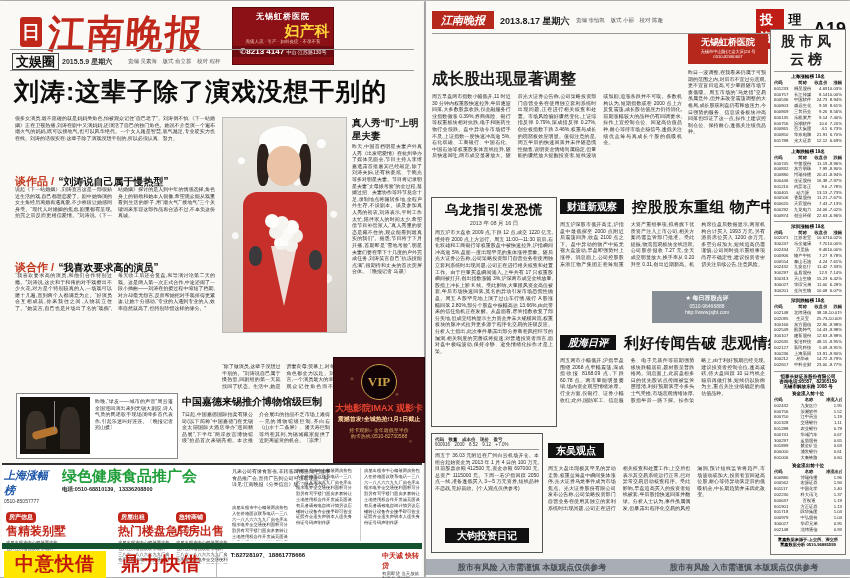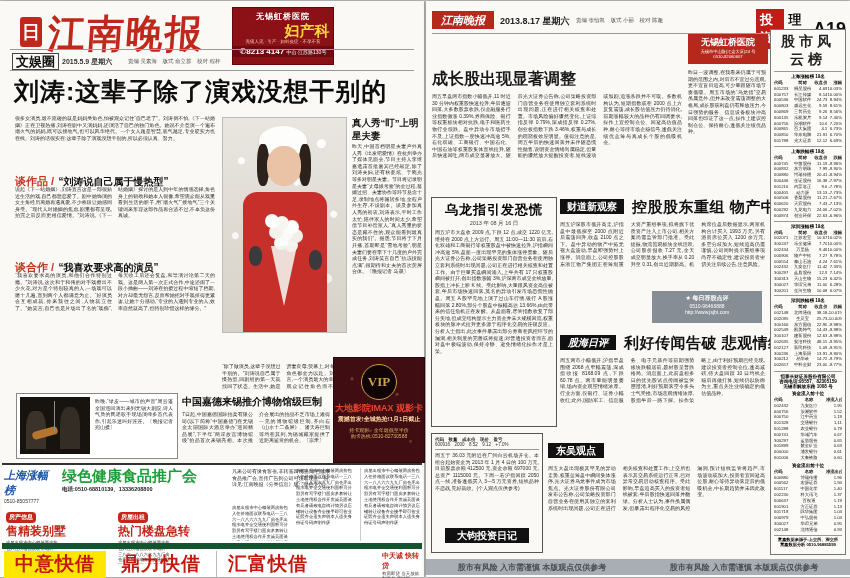--- a/index.html
+++ b/index.html
@@ -136,36 +136,40 @@
     <div class="abs" style="left:4px;top:40px;width:52px;">
       <span class="redbadge">房产信息</span>
       <div class="redline">售精装别墅</div>
       <div class="t45" style="height:24px;">房屋出租市中心精装两房拎包入住价格面议联系电话一三八六一八八六六九九厂房仓库出租水电齐全交通便利面积可分割另有写字楼门面房多套转让土地使用权合作开发诚意面谈有意者请致电咨询详情另议店铺转让设备齐全接手即可营业证照齐全遗失声明本人遗失身份证号码声明作废</div>
     </div>
     <div class="abs" style="left:116px;top:40px;width:54px;">
       <span class="redbadge">房屋出租</span>
       <div class="redline">热门楼盘急转</div>
       <div class="t45" style="height:24px;">房屋出租市中心精装两房拎包入住价格面议联系电话一三八六一八八六六九九厂房仓库出租水电齐全交通便利面积可分割另有写字楼门面房多套转让土地使用权合作开发诚意面谈有意者请致电咨询详情另议店铺转让设备齐全接手即可营业证照齐全遗失声明本人遗失身份证号码声明作废</div>
     </div>
+    <div class="abs" style="left:174px;top:40px;width:52px;">
+      <span class="redbadge">急转商铺</span>
+      <div class="redline">厂房出售</div>
+      <div class="t45" style="height:24px;">房屋出租市中心精装两房拎包入住价格面议联系电话一三八六一八八六六九九厂房仓库出租水电齐全交通便利面积可分割另有写字楼门面房多套转让土地使用权合作开发诚意面谈有意者请致电咨询详情另议店铺转让设备齐全接手即可营业证照齐全遗失声明本人遗失身份证号码声明作废</div>
+    </div>
 
     <div class="abs t45" style="left:230px;top:40px;width:60px;height:36px;">房屋出租市中心精装两房拎包入住价格面议联系电话一三八六一八八六六九九厂房仓库出租水电齐全交通便利面积可分割另有写字楼门面房多套转让土地使用权合作开发诚意面谈有意者请致电咨询详情另议店铺转让设备齐全接手即可营业证照齐全遗失声明本人遗失身份证号码声明作废</div>
     <div class="abs t45" style="left:294px;top:3px;width:60px;height:73px;">房屋出租市中心精装两房拎包入住价格面议联系电话一三八六一八八六六九九厂房仓库出租水电齐全交通便利面积可分割另有写字楼门面房多套转让土地使用权合作开发诚意面谈有意者请致电咨询详情另议店铺转让设备齐全接手即可营业证照齐全遗失声明本人遗失身份证号码声明作废</div>
     <div class="abs t45" style="left:358px;top:3px;width:60px;height:73px;border-left:1px solid #ccc;padding-left:3px;">房屋出租市中心精装两房拎包入住价格面议联系电话一三八六一八八六六九九厂房仓库出租水电齐全交通便利面积可分割另有写字楼门面房多套转让土地使用权合作开发诚意面谈有意者请致电咨询详情另议店铺转让设备齐全接手即可营业证照齐全遗失声明本人遗失身份证号码声明作废</div>
 
     <div class="abs" style="left:0px;top:78px;width:420px;height:34px;border-top:6px solid #14532d;">
       <div class="abs" style="left:2px;top:2px;width:102px;height:30px;background:#ffe600;text-align:center;">
         <div class="loan">中意快借</div>
         <div class="loanPhone">T:85886533、18168972267</div>
       </div>
       <div class="abs" style="left:108px;top:2px;width:102px;height:30px;text-align:center;">
         <div class="loan">鼎力快借</div>
         <div class="loanPhone">T:82701139、15061816805</div>
       </div>
       <div class="abs" style="left:214px;top:2px;width:102px;height:30px;text-align:center;border-left:1px solid #bbb;">
-        <div class="loan">汇富快借</div>
         <div class="loanPhone">T:82728197、18861778666</div>
       </div>
       <div class="abs" style="left:320px;top:2px;width:56px;height:30px;margin-top:36px;">
         <div style="font-size:10px;font-weight:900;color:#8c1117;white-space:nowrap;">诚信讨债:</div>
         <div style="font-size:5px;color:#222;">专业代理 合法清欠</div>
         <div style="font-size:5px;color:#222;">南方公司直营</div>
       </div>
       <div class="abs" style="left:380px;top:2px;width:40px;height:30px;">
         <div style="font-size:7px;font-weight:900;color:#c2271a;">中天诚 快转贷</div>
         <div style="font-size:4.5px;color:#333;">有房即贷 当天放款 利息低 手续简</div>

